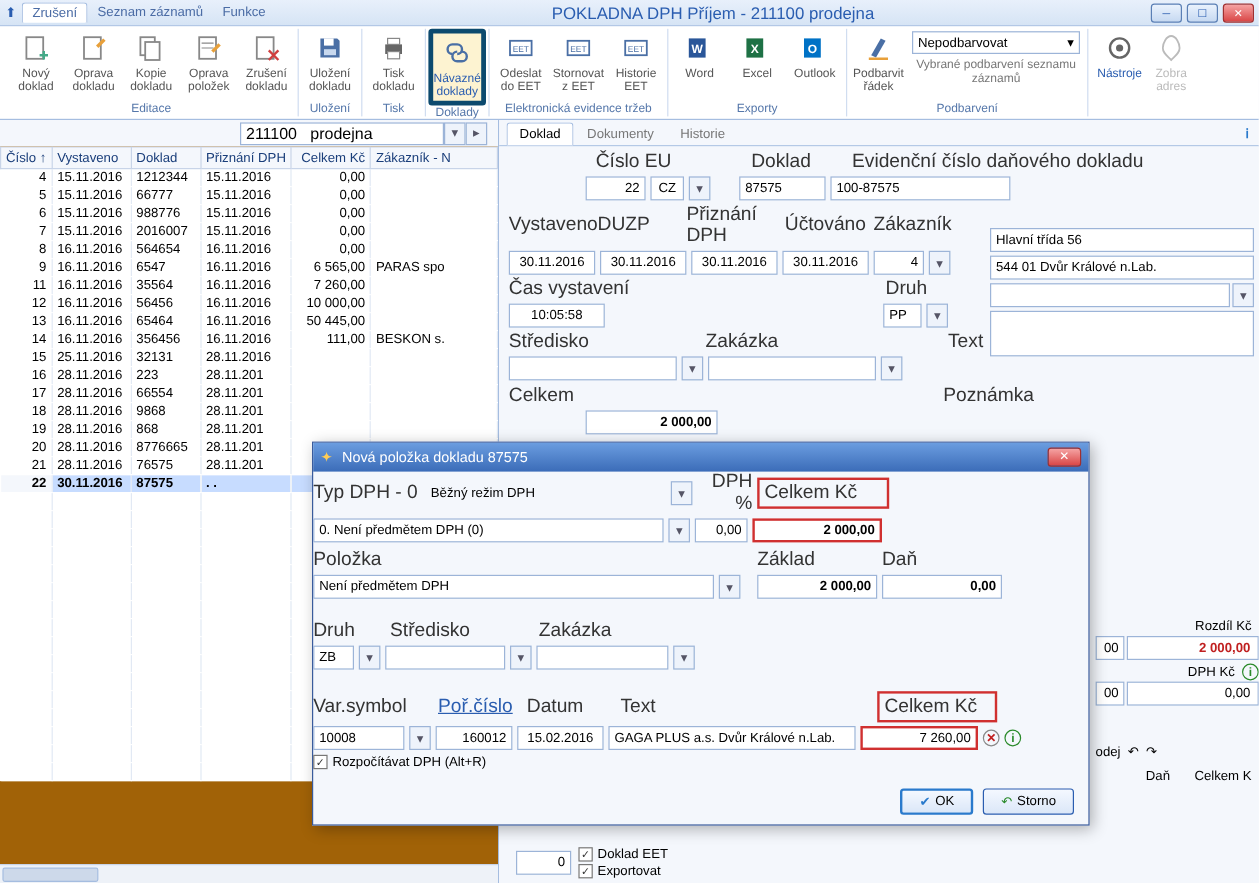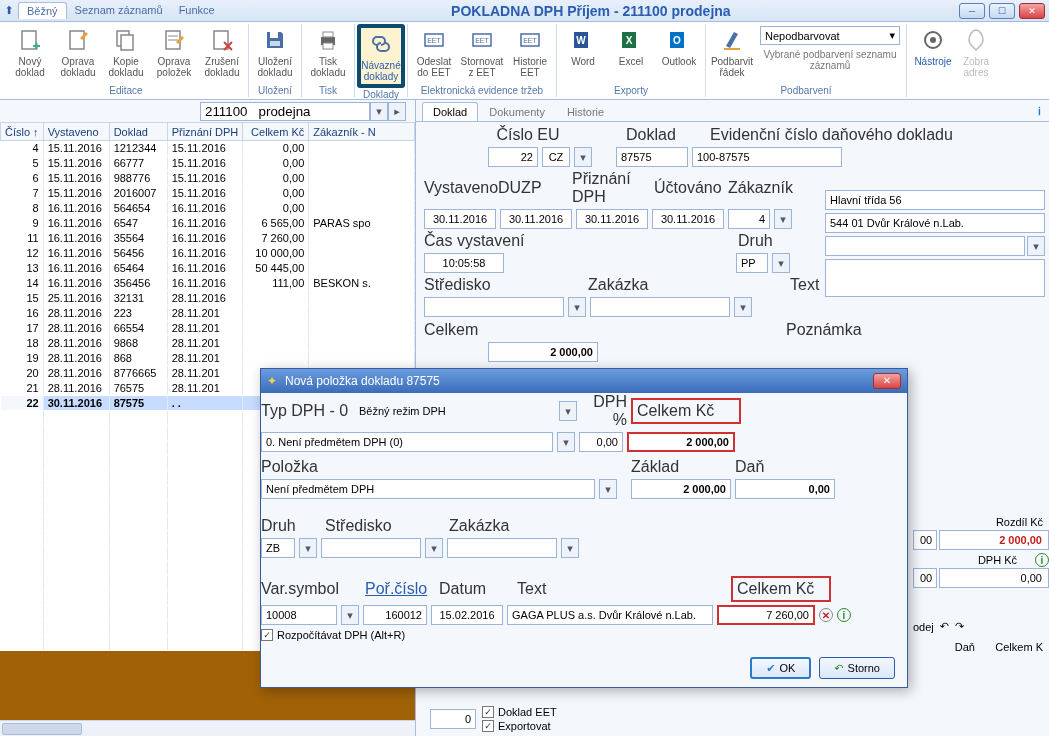--- a/index.html
+++ b/index.html
@@ -3,21 +3,21 @@
 <meta charset="utf-8">
 <style>
 html,body{margin:0;padding:0;font-family:"Segoe UI",Tahoma,sans-serif;font-size:11px;color:#000;background:#fff;overflow:hidden}
 *{box-sizing:border-box}
 .window{width:1049px;height:736px;position:relative;background:#f4f7fc}
 .titlebar{height:22px;background:linear-gradient(#e8f0fb,#d6e4f5);display:flex;align-items:center;border-bottom:1px solid #a5bde0}
 .titlebar .icon{width:18px;text-align:center;color:#2a5db0}
 .titlebar .menu{display:flex;gap:0}
 .titlebar .menu span{padding:2px 8px;color:#4b6ca5}
 .titlebar .menu span.active{background:#fff;border:1px solid #a5bde0;border-bottom:none;border-radius:3px 3px 0 0}
-.titlebar .title{flex:1;text-align:center;font-weight:bold;color:#2a5db0;font-size:14px}
+.titlebar .title{flex:1;text-align:center;font-weight:normal;color:#2a5db0;font-size:14px}
 .winbtns{display:flex;gap:4px;padding-right:4px}
 .winbtn{width:26px;height:16px;border:1px solid #5a7fb5;border-radius:3px;background:linear-gradient(#eaf2fd,#c6d9f1);display:flex;align-items:center;justify-content:center;font-size:9px;color:#2a5db0}
 .winbtn.close{background:linear-gradient(#f5a3a3,#d94545);border-color:#a03030;color:#fff}
 .ribbon{height:78px;background:#fff;border-bottom:1px solid #a5bde0;display:flex;align-items:stretch;padding:2px 4px;gap:0}
 .rgroup{display:flex;flex-direction:column;align-items:center;border-right:1px solid #d0ddf0;padding:0 2px}
 .rgroup .items{display:flex;flex:1;align-items:flex-start}
 .rgroup .lbl{font-size:10px;color:#5577aa;padding:1px 0}
 .ritem{display:flex;flex-direction:column;align-items:center;width:48px;padding:2px 1px;text-align:center;color:#555;line-height:1.1;font-size:10px}
 .ritem.sel{background:#fdf3d1;border:4px solid #0c4a6e;border-radius:3px}
 .ritem .ico{width:28px;height:28px;margin-bottom:2px;display:flex;align-items:center;justify-content:center}
@@ -70,21 +70,21 @@
 .icoimg{width:14px;height:14px;border:1px solid #888;border-radius:7px;display:inline-flex;align-items:center;justify-content:center;color:#c02020;font-weight:bold;font-size:10px}
 .icoimg.grn{color:#2a8a2a;border-color:#2a8a2a}
 </style>
 </head>
 <body>
 
 <div class="window">
   <div class="titlebar">
     <span class="icon">⬆</span>
     <div class="menu">
-      <span class="active">Běžný</span>
+      <span class="active">Zrušení</span>
       <span>Seznam záznamů</span>
       <span>Funkce</span>
     </div>
     <div class="title">POKLADNA DPH Příjem - 211100   prodejna</div>
     <div class="winbtns">
       <div class="winbtn">─</div>
       <div class="winbtn">☐</div>
       <div class="winbtn close">✕</div>
     </div>
   </div>
@@ -686,21 +686,21 @@
           </div>
           <div class="inp" style="height:38px"></div>
         </div>
 
         <div class="sidecol">
           <div class="hdr2">Rozdíl Kč</div>
           <div style="display:flex;gap:2px">
               <div class="cell" style="width:24px">00</div>
               <div class="cell red" style="flex:1">2 000,00</div>
             </div>
-          <div style="display:flex;align-items:center;gap:12px">
+          <div style="display:flex;align-items:center;gap:0">
               <div class="hdr2" style="flex:1">DPH Kč</div>
               <span class="icoimg grn">i</span>
             </div>
           <div style="display:flex;gap:2px">
               <div class="cell" style="width:24px">00</div>
               <div class="cell" style="flex:1">0,00</div>
             </div>
           <div style="height:30px"></div>
           <div style="display:flex;align-items:center;gap:6px">
               <span>odej</span>

